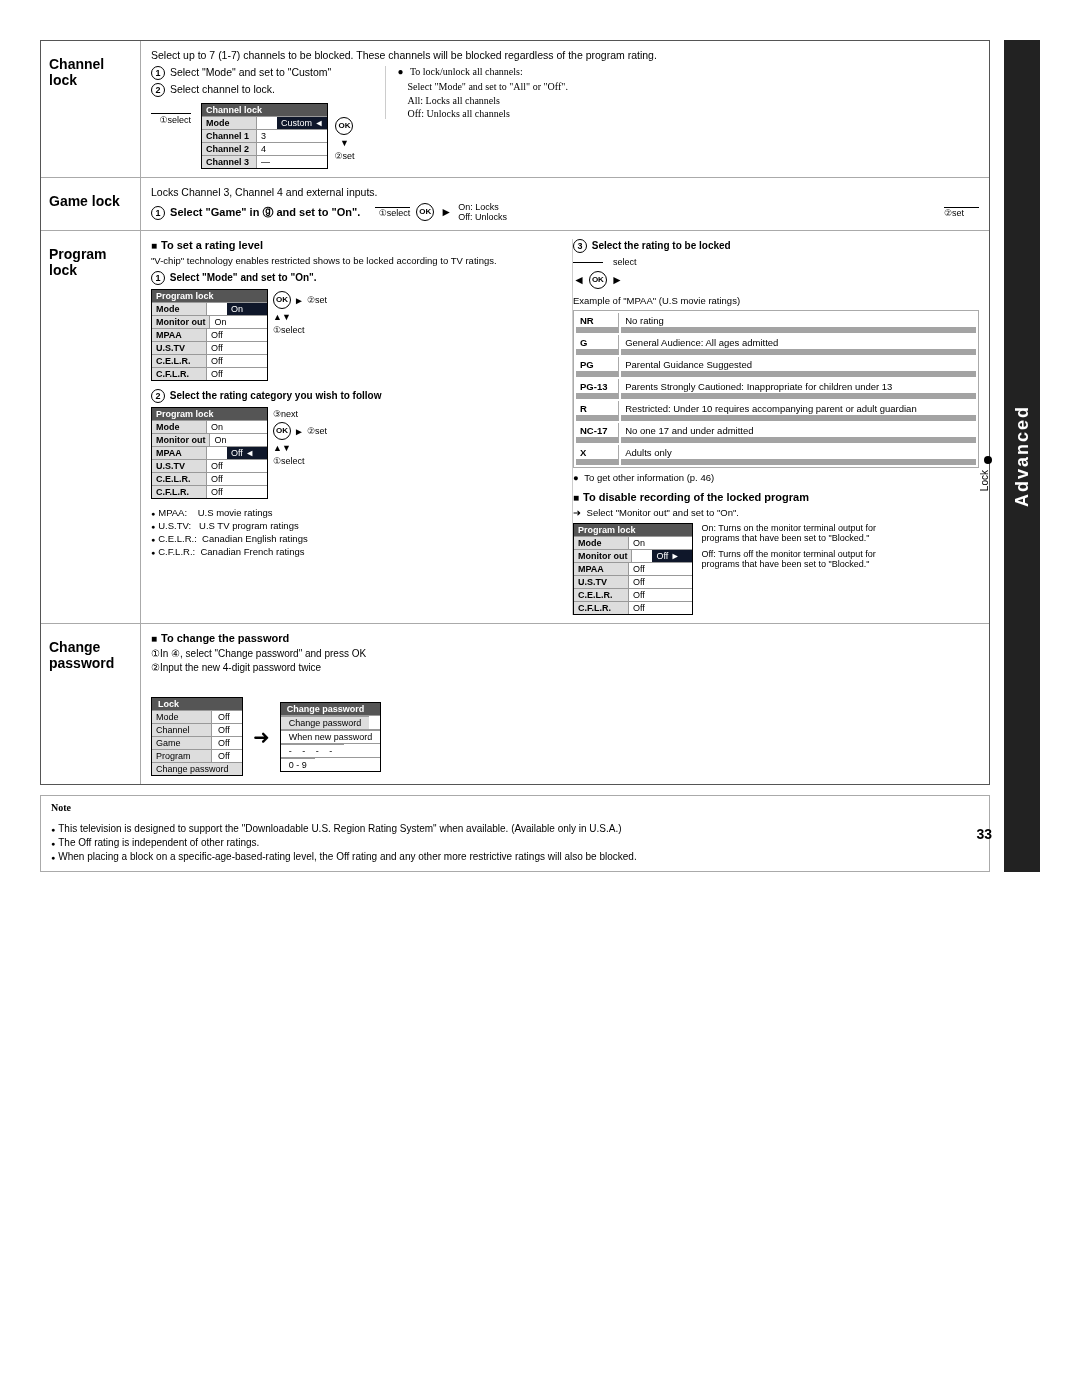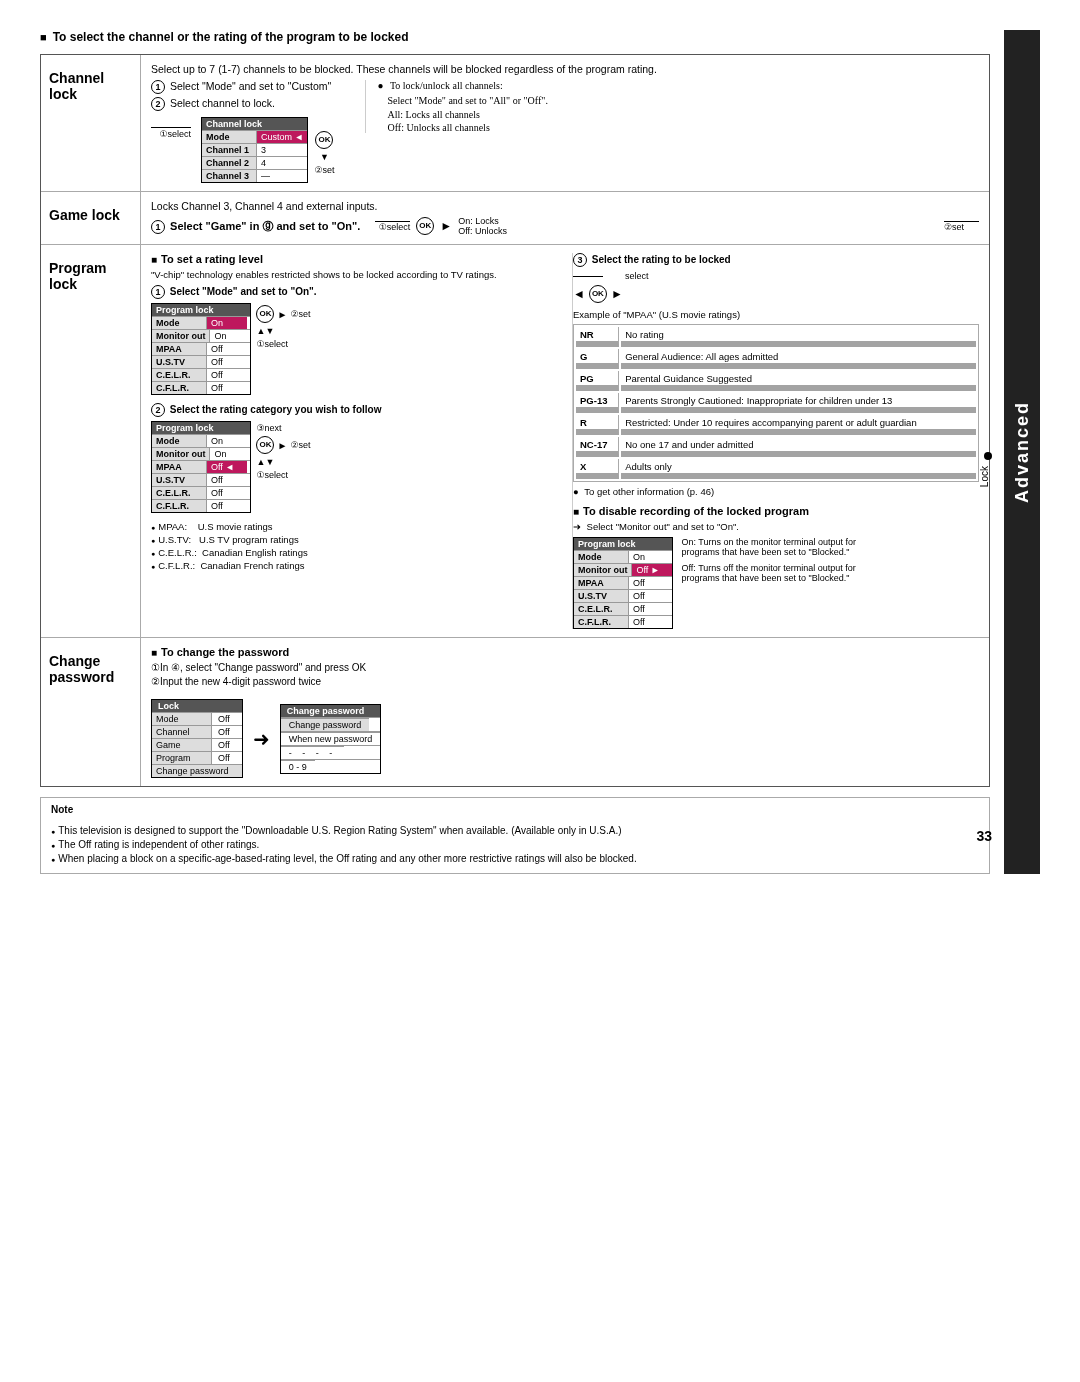--- a/index.html
+++ b/index.html
@@ -139,22 +139,23 @@
       border-right: 1px solid #999;
       background: #ddd;
       font-weight: bold;
     }
     .ui-table .ui-val {
       padding: 1px 4px;
       min-width: 40px;
       background: #fff;
     }
     .ui-val.highlight {
-      background: #be185d;
+      background: #0f172a;
       color: #fff;
+      margin-left: 20px;
     }
 
     
     .ok-btn {
       display: inline-block;
       border: 1.5px solid #000;
       border-radius: 50%;
       width: 18px;
       height: 18px;
       text-align: center;
@@ -195,20 +196,21 @@
     .note-box {
       border: 1px solid #aaa;
       padding: 6px 10px;
       margin-top: 10px;
       font-size: 10px;
     }
     .note-title {
       font-weight: bold;
       margin-bottom: 4px;
       font-size: 10px;
+      font-family: Liberation Serif, serif;
     }
 
     
     .subsection-title {
       font-weight: bold;
       font-size: 11px;
       margin-bottom: 4px;
     }
     .subsection-title::before {
       content: '■';
@@ -298,23 +300,20 @@
     <span class="page-title-vertical">Advanced</span>
   </div>
 
   <div class="lock-dot"></div>
   <div class="lock-label">Lock</div>
 
   <div class="page-number">33</div>
 
   <div class="main-content">
 
-    <div class="top-heading">
-      <span>To select the channel or the rating of the program to be locked</span>
-    </div>
 
     <div class="main-box">
 
       <div class="row">
         <div class="row-label">
           <strong style="white-space:pre-line;">Channel
 lock</strong>
         </div>
         <div class="row-content channel-lock-content">
           <div style="margin-bottom:5px;">Select up to 7 (1-7) channels to be blocked. These channels will be blocked regardless of the program rating.</div>
@@ -527,21 +526,21 @@
               </div>
             </div>
 
             <div style="flex:1; border-left:1px solid #ccc; ">
 
               <div style="margin-bottom:4px; font-size:10px;">
                 <span class="circle-num">3</span>
                 <strong>Select the rating to be locked</strong>
               </div>
 
-              <div style="display:flex; align-items:center; gap:22px; margin-bottom:4px; font-size:9px;">
+              <div style="display:flex; align-items:center; gap:10px; margin-bottom:4px; font-size:9px;">
                 <div style="width:30px; height:1px; background:#000;"></div>
                 <span>select</span>
               </div>
               <div style="display:flex; align-items:center; gap:4px; margin-bottom:6px;">
                 <span style="font-size:12px;">◄</span>
                 <span class="ok-btn">OK</span>
                 <span style="font-size:12px;">►</span>
               </div>
 
               <div style="font-size:9.5px; margin-bottom:4px;">Example of "MPAA" (U.S movie ratings)</div>
@@ -630,21 +629,21 @@
       </div>
 
       <div class="row">
         <div class="row-label">
           <strong style="white-space:pre-line;">Change
 password</strong>
         </div>
         <div class="row-content">
           <div class="subsection-title">To change the password</div>
           <div style="font-size:10px; margin-bottom:3px;">①In ④, select "Change password" and press OK</div>
-          <div style="font-size:10px; margin-bottom:12px;">②Input the new 4-digit password twice</div>
+          <div style="font-size:10px; margin-bottom:24px;">②Input the new 4-digit password twice</div>
 
           <div style="display:flex; align-items:center; gap:10px;">
 
             <div class="lock-table">
               <div class="lt-title">Lock</div>
               <div class="lt-row">
                   <div class="lt-key">Mode</div>
                   <div class="lt-val">Off</div>
                 </div>
               <div class="lt-row">

